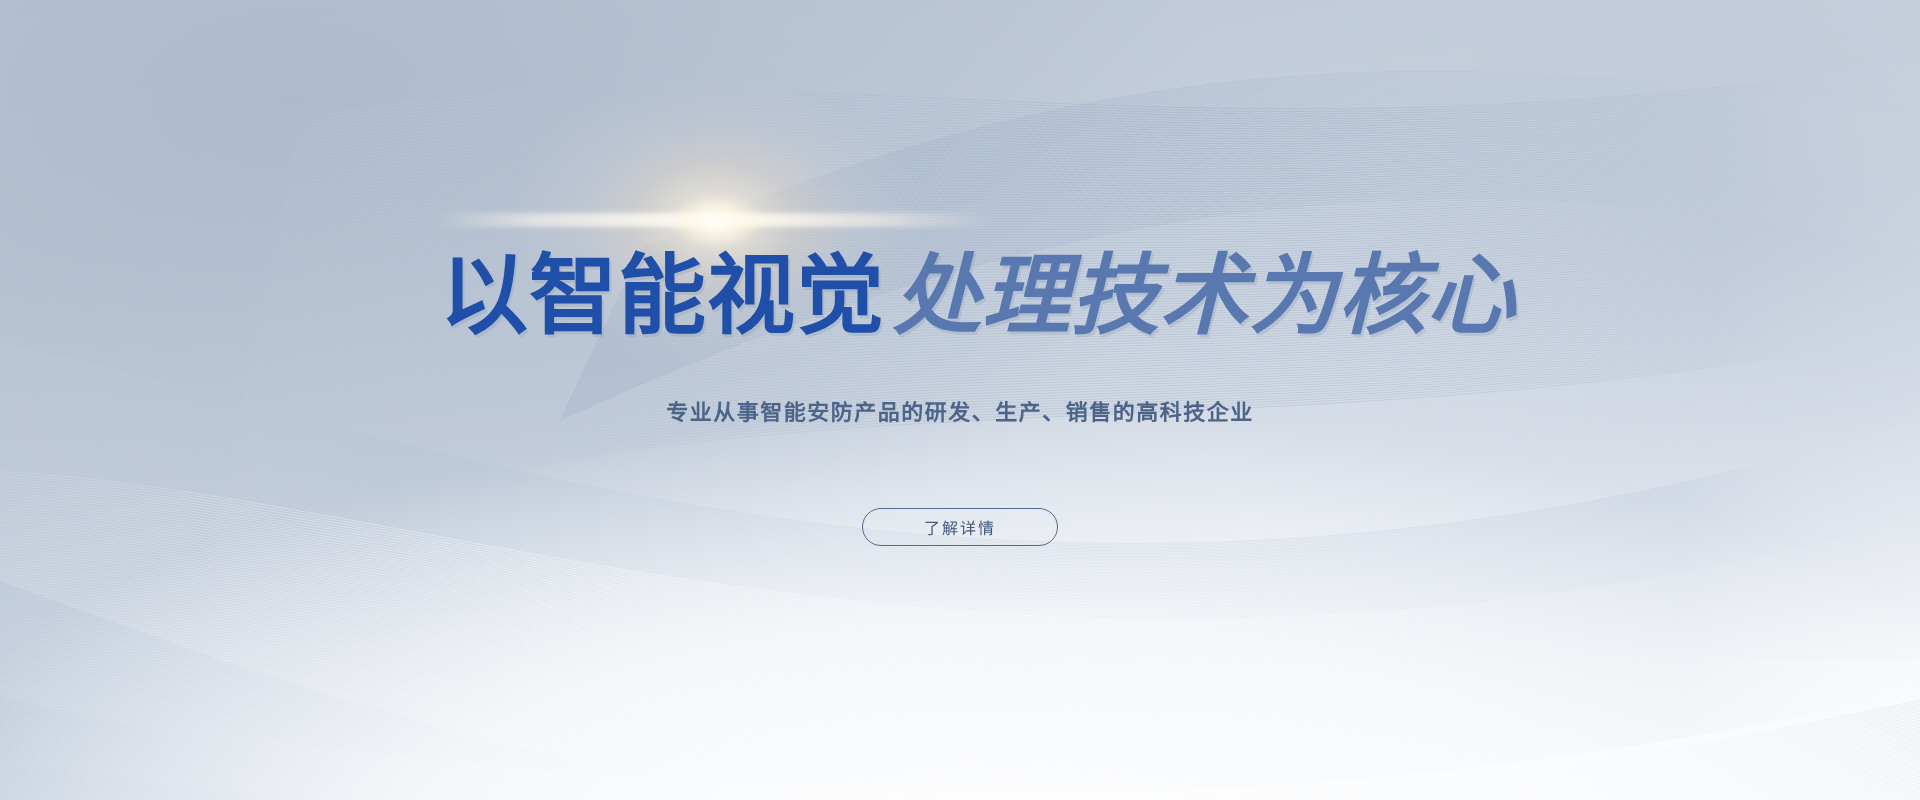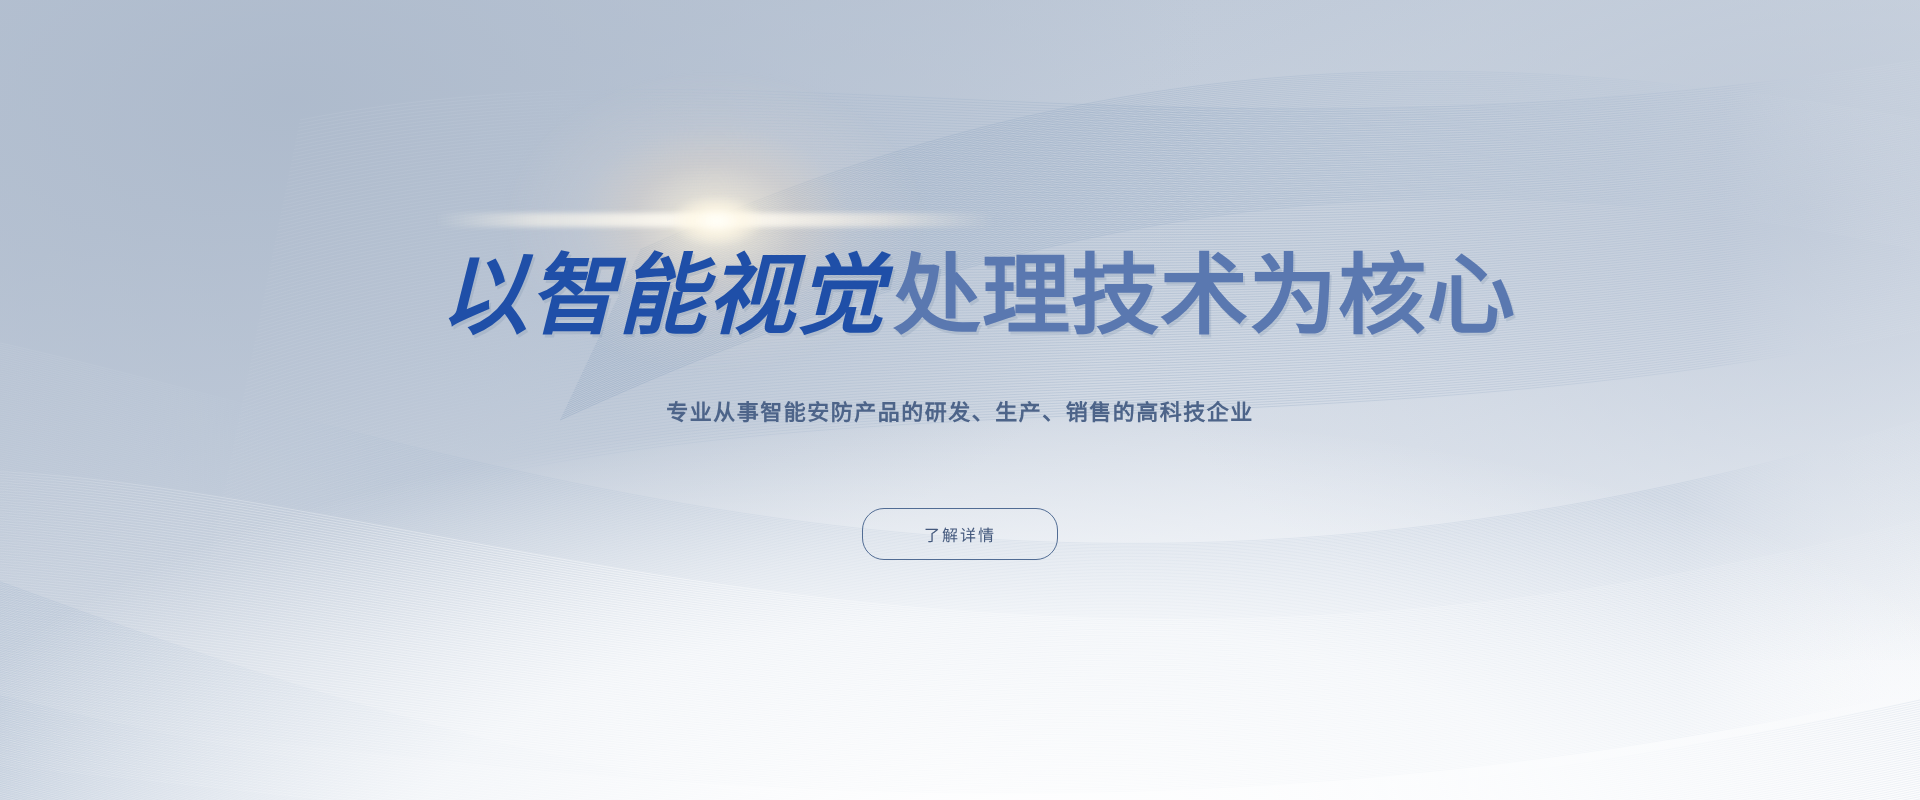--- a/index.html
+++ b/index.html
@@ -132,25 +132,25 @@
     font-size: 88px;
     line-height: 1;
     font-weight: 700;
     font-stretch: condensed;
     letter-spacing: 1px;
     font-family: "DejaVu Sans", "Liberation Sans", sans-serif;
     text-shadow: 2px 3px 0 rgba(120,140,170,0.22);
   }
   .headline .seg-a {
     color: #1f4fa8;
-    font-style: italic;
     margin-left: 36px;
   }
   .headline .seg-b {
     color: #5a78b0;
+    font-style: italic;
     margin-left: 8px;
   }
 
   .subtitle {
     position: absolute;
     top: 398px;
     left: 50%;
     transform: translateX(-50%);
     white-space: nowrap;
     margin: 0;
@@ -161,21 +161,21 @@
     color: #4d6489;
     font-family: "DejaVu Sans", "Liberation Sans", sans-serif;
   }
 
   .cta-button {
     position: absolute;
     top: 508px;
     left: 50%;
     transform: translateX(-50%);
     width: 196px;
-    height: 52px;
+    height: 38px;
     display: flex;
     align-items: center;
     justify-content: center;
     border: 1.6px solid #516c94;
     border-radius: 22px;
     background: transparent;
     color: #44597d;
     font-size: 16px;
     letter-spacing: 2px;
     font-family: Liberation Mono, monospace;

